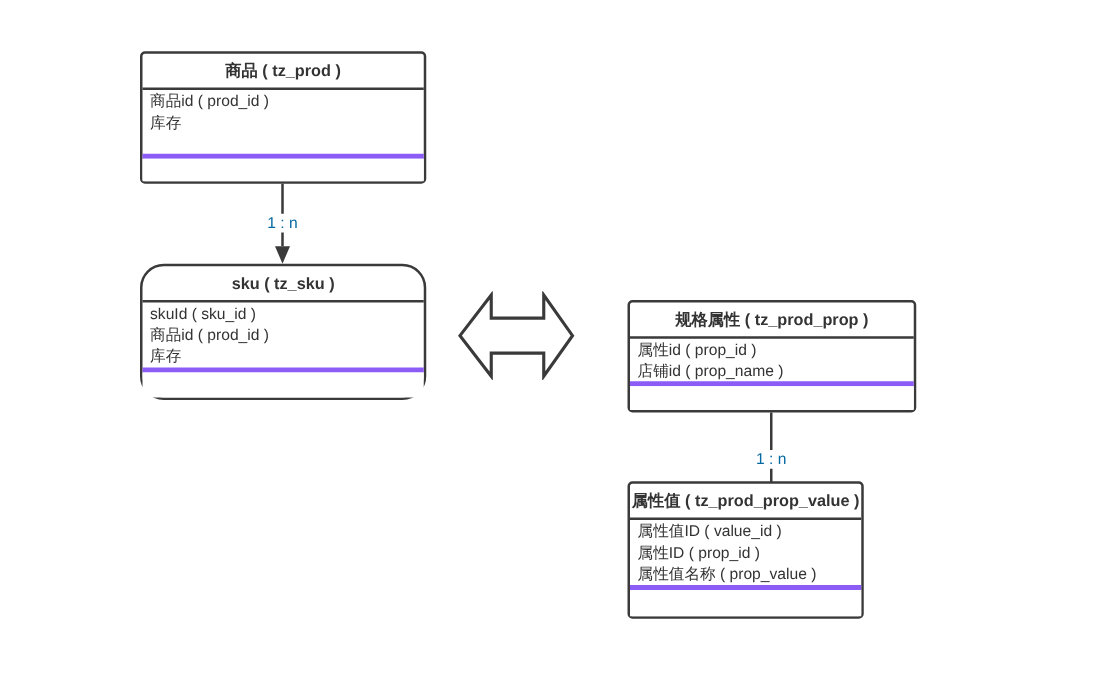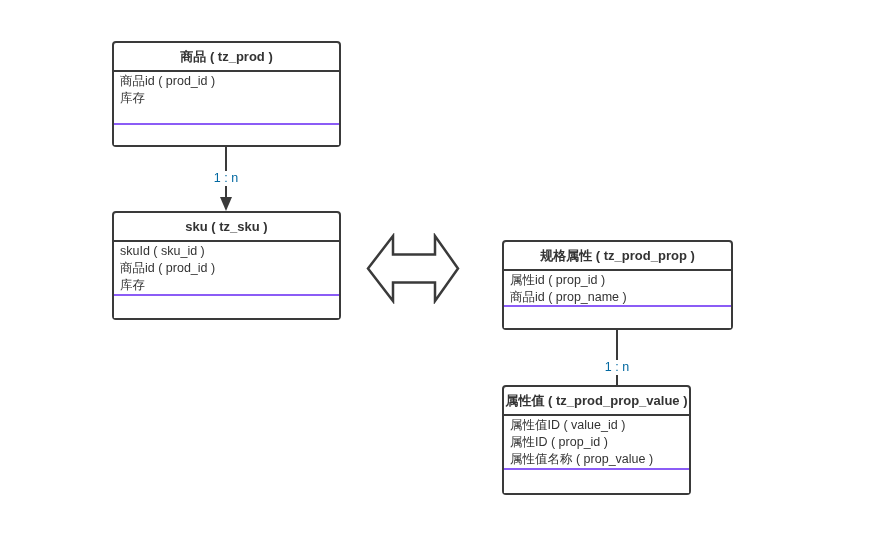--- a/index.html
+++ b/index.html
@@ -11,21 +11,21 @@
     position:absolute;background:#ffffff;border:2px solid #3a3a3a;border-radius:4px;
     box-sizing:border-box;display:flex;flex-direction:column;
   }
   .entity-title{
     flex:0 0 auto;display:flex;align-items:center;justify-content:center;
     font-weight:bold;font-size:13px;border-bottom:2px solid #3a3a3a;height:27px;
     white-space:nowrap;
   }
   .entity-fields{
     flex:0 0 auto;font-size:12.5px;line-height:17px;padding:1px 6px 0 6px;
-    border-bottom:2px solid #8b5cf6;box-sizing:content-box;overflow:hidden;
+    border-bottom:4px solid #8b5cf6;box-sizing:content-box;overflow:hidden;
   }
   .entity-footer{flex:1 1 auto;background:#ffffff;}
   .field-row{white-space:nowrap;}
   .vline{position:absolute;width:2px;background:#3a3a3a;}
   .arrowhead-down{
     position:absolute;width:0;height:0;
     border-left:6px solid transparent;border-right:6px solid transparent;
     border-top:14px solid #3a3a3a;
   }
   .edge-label{
@@ -45,39 +45,39 @@
       <div class="field-row">商品id ( prod_id )</div>
       <div class="field-row">库存</div>
     </div>
     <div class="entity-footer"></div>
   </div>
 
   <div class="vline" style="left:225px;top:147px;height:50px;"></div>
   <div class="arrowhead-down" style="left:220px;top:197px;"></div>
   <div class="edge-label" style="left:226px;top:171px;">1 : n</div>
 
-  <div class="entity" style="left:112px;top:211px;width:229px;height:109px;">
+  <div class="entity" style="left:112px;top:211px;width:229px;height:109px;border-radius:19px;">
     <div class="entity-title">sku ( tz_sku )</div>
     <div class="entity-fields" style="height:51px;">
       <div class="field-row">skuId ( sku_id )</div>
       <div class="field-row">商品id ( prod_id )</div>
       <div class="field-row">库存</div>
     </div>
     <div class="entity-footer"></div>
   </div>
 
   <svg class="double-arrow" style="left:365px;top:233px;" width="96" height="71" viewBox="0 0 96 71">
     <polygon points="3,35.5 28,3 28,21.5 70,21.5 70,3 93,35.5 70,68 70,49.5 28,49.5 28,68" fill="#ffffff" stroke="#3a3a3a" stroke-width="2.5" stroke-linejoin="miter"></polygon>
   </svg>
 
   <div class="entity" style="left:502px;top:240px;width:231px;height:90px;">
     <div class="entity-title">规格属性 ( tz_prod_prop )</div>
     <div class="entity-fields" style="height:33px;">
       <div class="field-row">属性id ( prop_id )</div>
-      <div class="field-row">商品id ( prop_name )</div>
+      <div class="field-row">店铺id ( prop_name )</div>
     </div>
     <div class="entity-footer"></div>
   </div>
 
   <div class="vline" style="left:616px;top:330px;height:61px;"></div>
   <div class="arrowhead-down" style="left:611px;top:391px;"></div>
   <div class="edge-label" style="left:617px;top:360px;">1 : n</div>
 
   <div class="entity" style="left:502px;top:385px;width:189px;height:110px;">
     <div class="entity-title">属性值 ( tz_prod_prop_value )</div>

